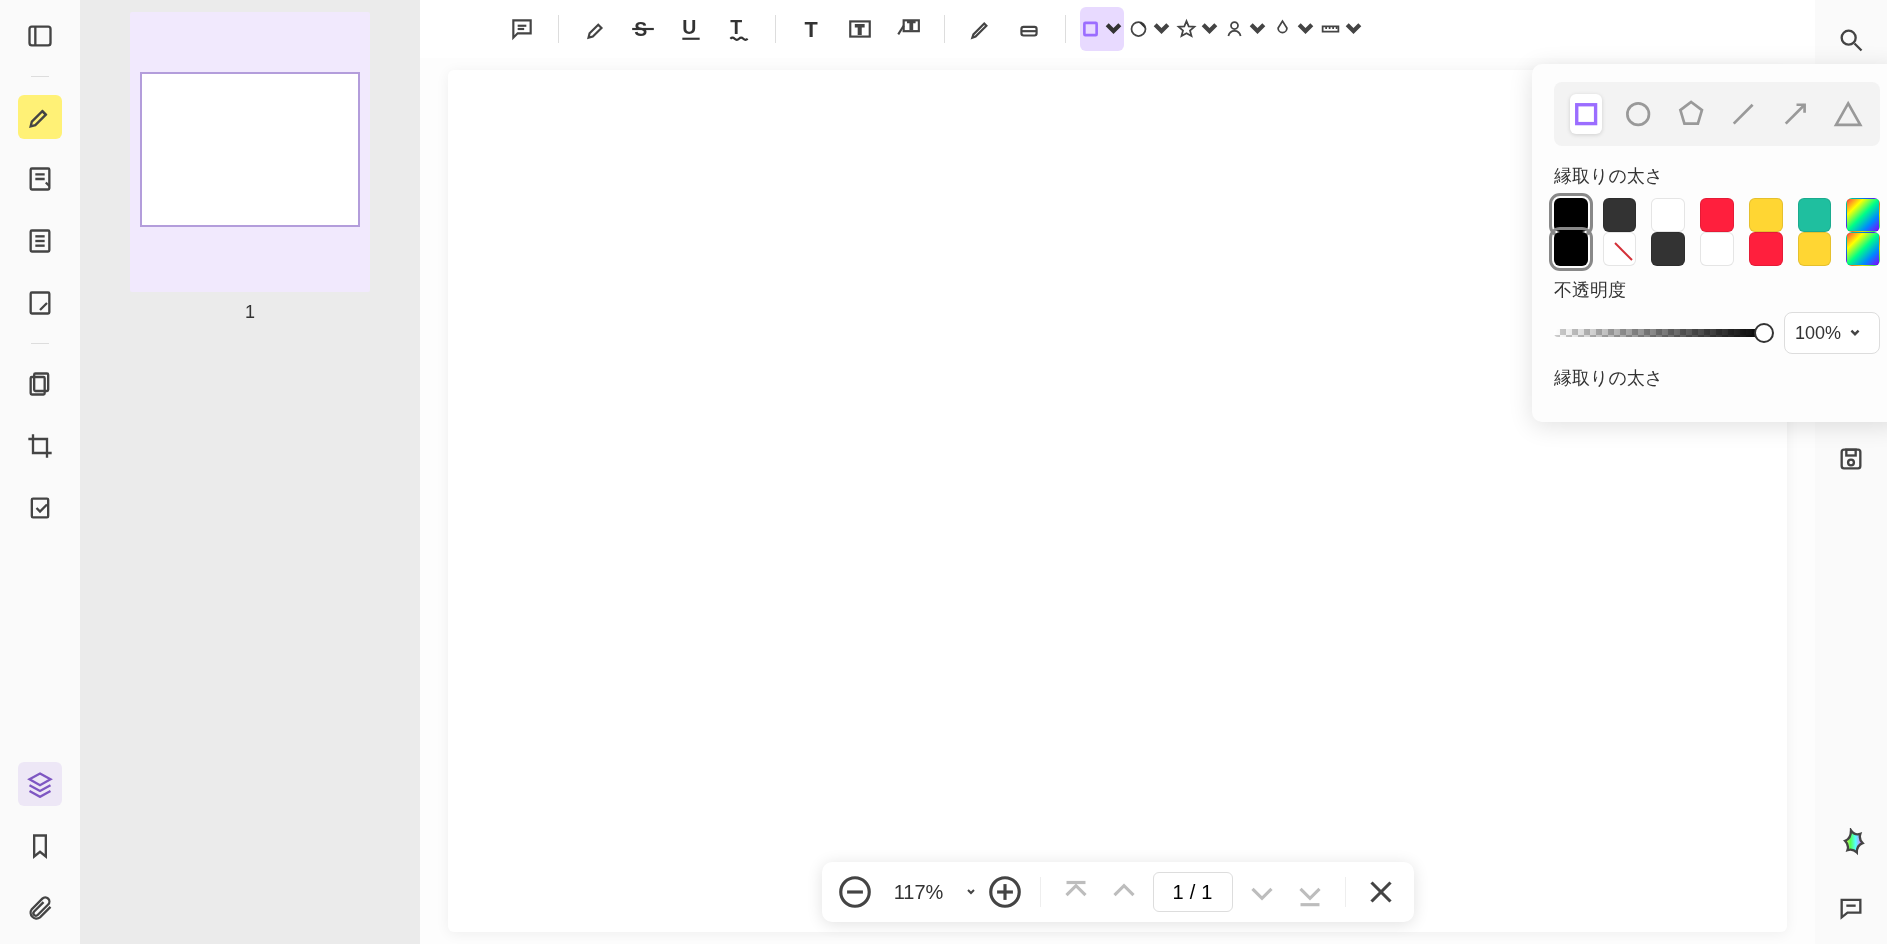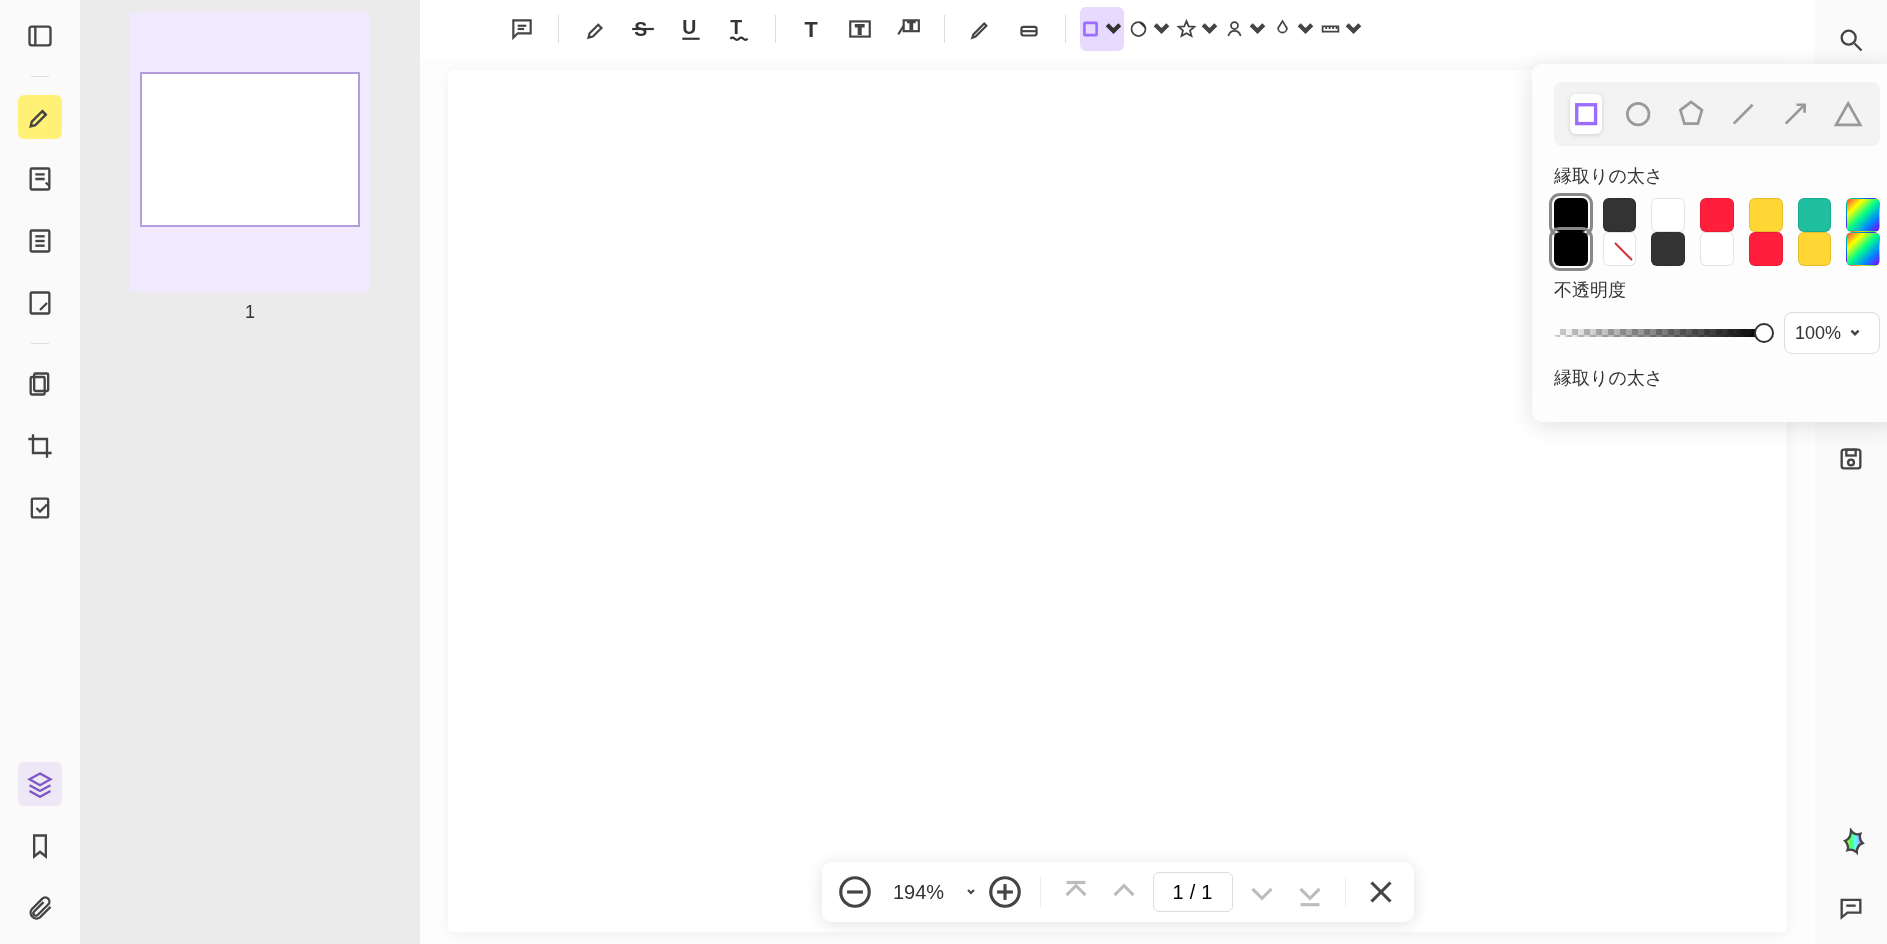--- a/index.html
+++ b/index.html
@@ -510,21 +510,21 @@
     <div class="pop-label">縁取りの太さ</div>
   </div>
 
   <div class="navbar">
     <div class="nav-btn">
         <svg viewBox="0 0 24 24">
           <circle cx="12" cy="12" r="9"></circle>
           <line x1="7" y1="12" x2="17" y2="12"></line>
         </svg>
       </div>
-    <div class="zoom-val">194%</div>
+    <div class="zoom-val">117%</div>
     <svg class="dd-caret" viewBox="0 0 10 10" width="14" height="14">
         <path d="M2 3l3 3 3-3"></path>
       </svg>
     <div class="nav-btn">
         <svg viewBox="0 0 24 24">
           <circle cx="12" cy="12" r="9"></circle>
           <line x1="7" y1="12" x2="17" y2="12"></line>
           <line x1="12" y1="7" x2="12" y2="17"></line>
         </svg>
       </div>

